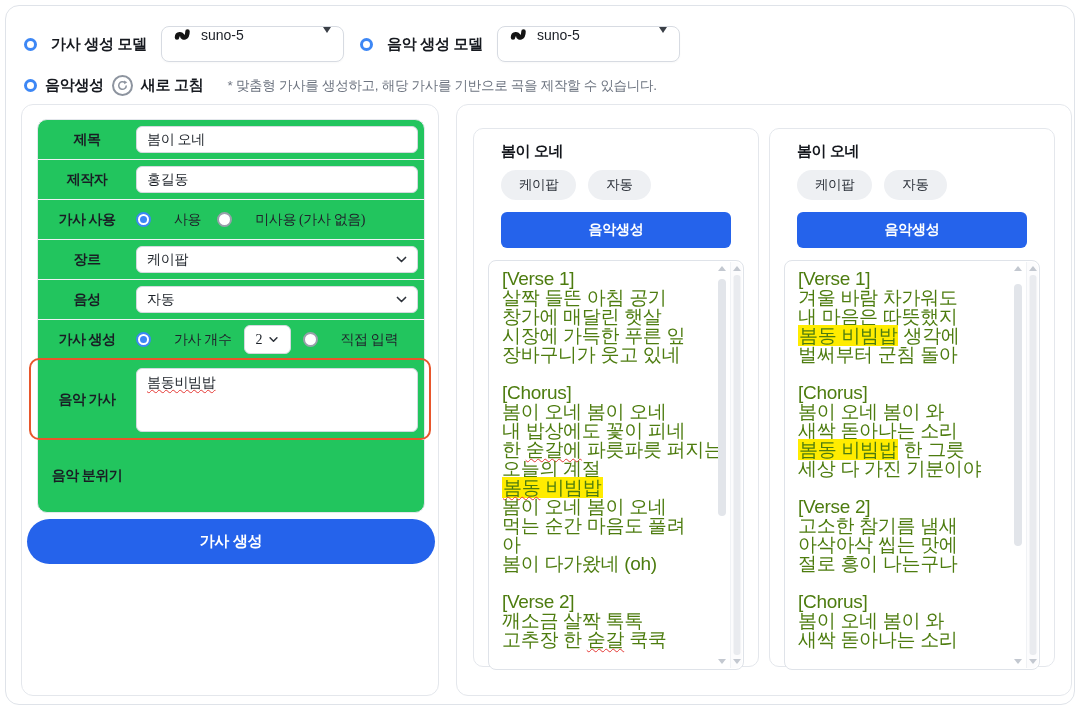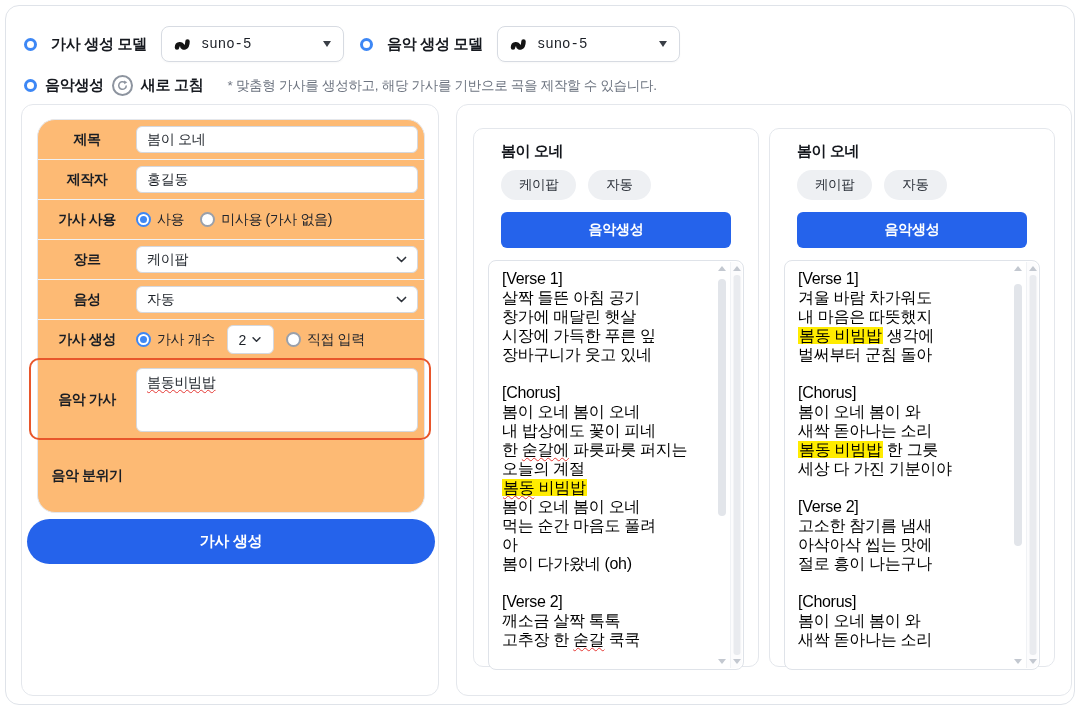--- a/index.html
+++ b/index.html
@@ -10,52 +10,52 @@
   
   .topbar { position:absolute; left:18px; top:20px; right:18px; }
   .top-row { display:flex; align-items:center; }
   .top-row.row2 { margin-top:13px; gap:8px; }
   .opt { display:flex; align-items:center; gap:14px; }
   .opt + .opt { margin-left:16px; }
   .ring { width:13px; height:13px; border:3.5px solid var(--radio,#3d87f5); border-radius:50%;
           background:#fff; display:inline-block; flex:none; }
   .optlabel { font-size:15px; font-weight:700; color:#16191f; letter-spacing:-0.3px; white-space:nowrap; }
   .ddl { width:183px; height:36px; border:1px solid #d7dbe2; border-radius:8px; background:#fff;
-         display:flex; align-items:center; gap:9px; padding:0 12px; box-shadow:0 1px 2px rgba(0,0,0,.03);font-family:Liberation Mono, monospace; }
+         display:flex; align-items:flex-start; gap:9px; padding:0 12px; box-shadow:0 1px 2px rgba(0,0,0,.03); }
   .ddl-val { font-size:14px; color:#1b1f26; }
   .caret { width:0; height:0; border-left:4.5px solid transparent; border-right:4.5px solid transparent;
            border-top:6px solid #3a3f46; margin-left:auto; }
   .refresh { width:21px; height:21px; border:2px solid #8d949f; border-radius:50%;
              display:inline-flex; align-items:center; justify-content:center; flex:none; }
   .note { font-size:13.5px; color:#6d7480; letter-spacing:-0.3px; margin-left:16px; font-weight:500; }
 
   
   .lpanel { position:absolute; left:15px; top:98px; width:418px; height:592px;
             border:1px solid #e4e7ec; border-radius:12px; background:#fff; }
   .ftable { position:absolute; left:15px; top:14px; width:388px;
-            border:1px solid #e4e7ec; border-radius:18px; background:#fdba74; }
+            border:1px solid #e4e7ec; border-radius:10px; background:#22c55e;font-family:Liberation Serif, serif; }
   .frow { display:flex; align-items:center; height:40px; border-bottom:1px solid #eff1f4; }
   .frow:last-child { border-bottom:none; }
   .frow.h80 { height:80px; }
   .frow.h72 { height:72px; }
   .flabel { width:98px; text-align:center; font-size:14px; font-weight:700; color:#191d24;
             letter-spacing:-0.5px; flex:none; }
   .fctrl { flex:1; display:flex; align-items:center; }
   .tinput { width:282px; height:27px; border:1px solid #d4d8df; border-radius:6px; padding:0 10px;
             font-size:14px; color:#1c2128; font-family:inherit; letter-spacing:-0.3px; outline:none; background:#fff; }
   .sel { width:282px; height:27px; border:1px solid #d4d8df; border-radius:6px; padding:0 9px 0 10px;
          display:flex; align-items:center; justify-content:space-between; font-size:14px; color:#1c2128;
          letter-spacing:-0.3px; background:#fff; }
   .sel-sm { width:47px; height:29px; border:1px solid #d4d8df; border-radius:6px; margin:0 12px;
             display:flex; align-items:center; justify-content:center; gap:5px; font-size:14px; color:#1c2128; background:#fff; }
   .radio { width:15px; height:15px; border:2px solid #99a0ab; border-radius:50%; position:relative;
            display:inline-block; background:#fff; flex:none; }
   .radio.checked { border-color:var(--radio,#3d87f5); }
   .radio.checked::after { content:""; position:absolute; inset:2px; border-radius:50%; background:var(--radio,#3d87f5); }
-  .rlabel { font-size:14px; color:#20242c; letter-spacing:-0.4px; margin-left:6px; }
+  .rlabel { font-size:14px; color:#20242c; letter-spacing:-0.4px; margin-left:23px; }
   .rgap { width:16px; flex:none; }
   .tbox { width:282px; height:64px; border:1px solid #d4d8df; border-radius:6px; padding:5px 10px;
           font-size:14px; color:#1c2128; letter-spacing:-0.3px; background:#fff; overflow:hidden; }
   .tbox.mood { height:58px; color:#a8afba; font-size:13.5px; }
   .frow.focused { position:relative; }
   .frow.focused::after { content:""; position:absolute; left:-9px; right:-7px; top:-2px; bottom:-1px;
           border:2.5px solid var(--orange,#e8562b); border-radius:10px; pointer-events:none; }
   .sq { text-decoration-line:underline; text-decoration-style:wavy;
         text-decoration-color:var(--sq,#e53935); text-decoration-thickness:1px; text-underline-offset:2px; }
   .genbtn { position:absolute; left:5px; top:414px; width:408px; height:45px; border:none;
@@ -70,21 +70,21 @@
   .card.c0 { left:16px; } .card.c1 { left:312px; }
   .ctitle { margin-top:13px; font-size:15px; font-weight:700; color:#13161c; letter-spacing:-0.4px; }
   .chips { margin-top:9px; display:flex; gap:12px; }
   .chip { height:30px; border-radius:16px; background:var(--chip,#eef0f3); display:inline-flex;
           align-items:center; padding:0 18px; font-size:13.5px; color:#2a2f38; letter-spacing:-0.4px; }
   .musicbtn { margin-top:12px; width:100%; height:36px; border:none; border-radius:6px;
               background:var(--blue,#2563eb); color:#fff; font-size:14px; font-weight:700;
               font-family:inherit; letter-spacing:-0.3px; cursor:pointer; display:block; }
   .lyricbox { position:relative; margin:12px -13px 0; height:410px; border:1px solid #dfe3e9;
               border-radius:8px; background:#fff; overflow:hidden; }
-  .lyrics { padding:8px 30px 0 13px; font-size:16px; line-height:19px; color:#000000; letter-spacing:-0.3px; }
+  .lyrics { padding:8px 30px 0 13px; font-size:19px; line-height:19px; color:#4d7c0f; letter-spacing:-0.3px; }
   .lline { white-space:nowrap; }
   mark { background:var(--yellow,#ffec00); color:inherit; padding:0 1px;text-align:right; }
   .sb-a { position:absolute; top:1px; bottom:1px; right:15px; width:12px; }
   .sb-b { position:absolute; top:1px; bottom:1px; right:1px; width:12px; background:#fcfcfd;
           border-left:1px solid #f0f2f5; border-radius:0 7px 7px 0; }
   .sb-thumb { position:absolute; left:50%; transform:translateX(-50%); width:8px;
               background:#e2e5ea; border-radius:4px; }
   .sb-b .sb-thumb { top:13px; bottom:13px; width:7px; background:#e9ebef; border-radius:3px; }
   .tri { position:absolute; left:50%; transform:translateX(-50%); width:0; height:0;
          border-left:4px solid transparent; border-right:4px solid transparent; }

